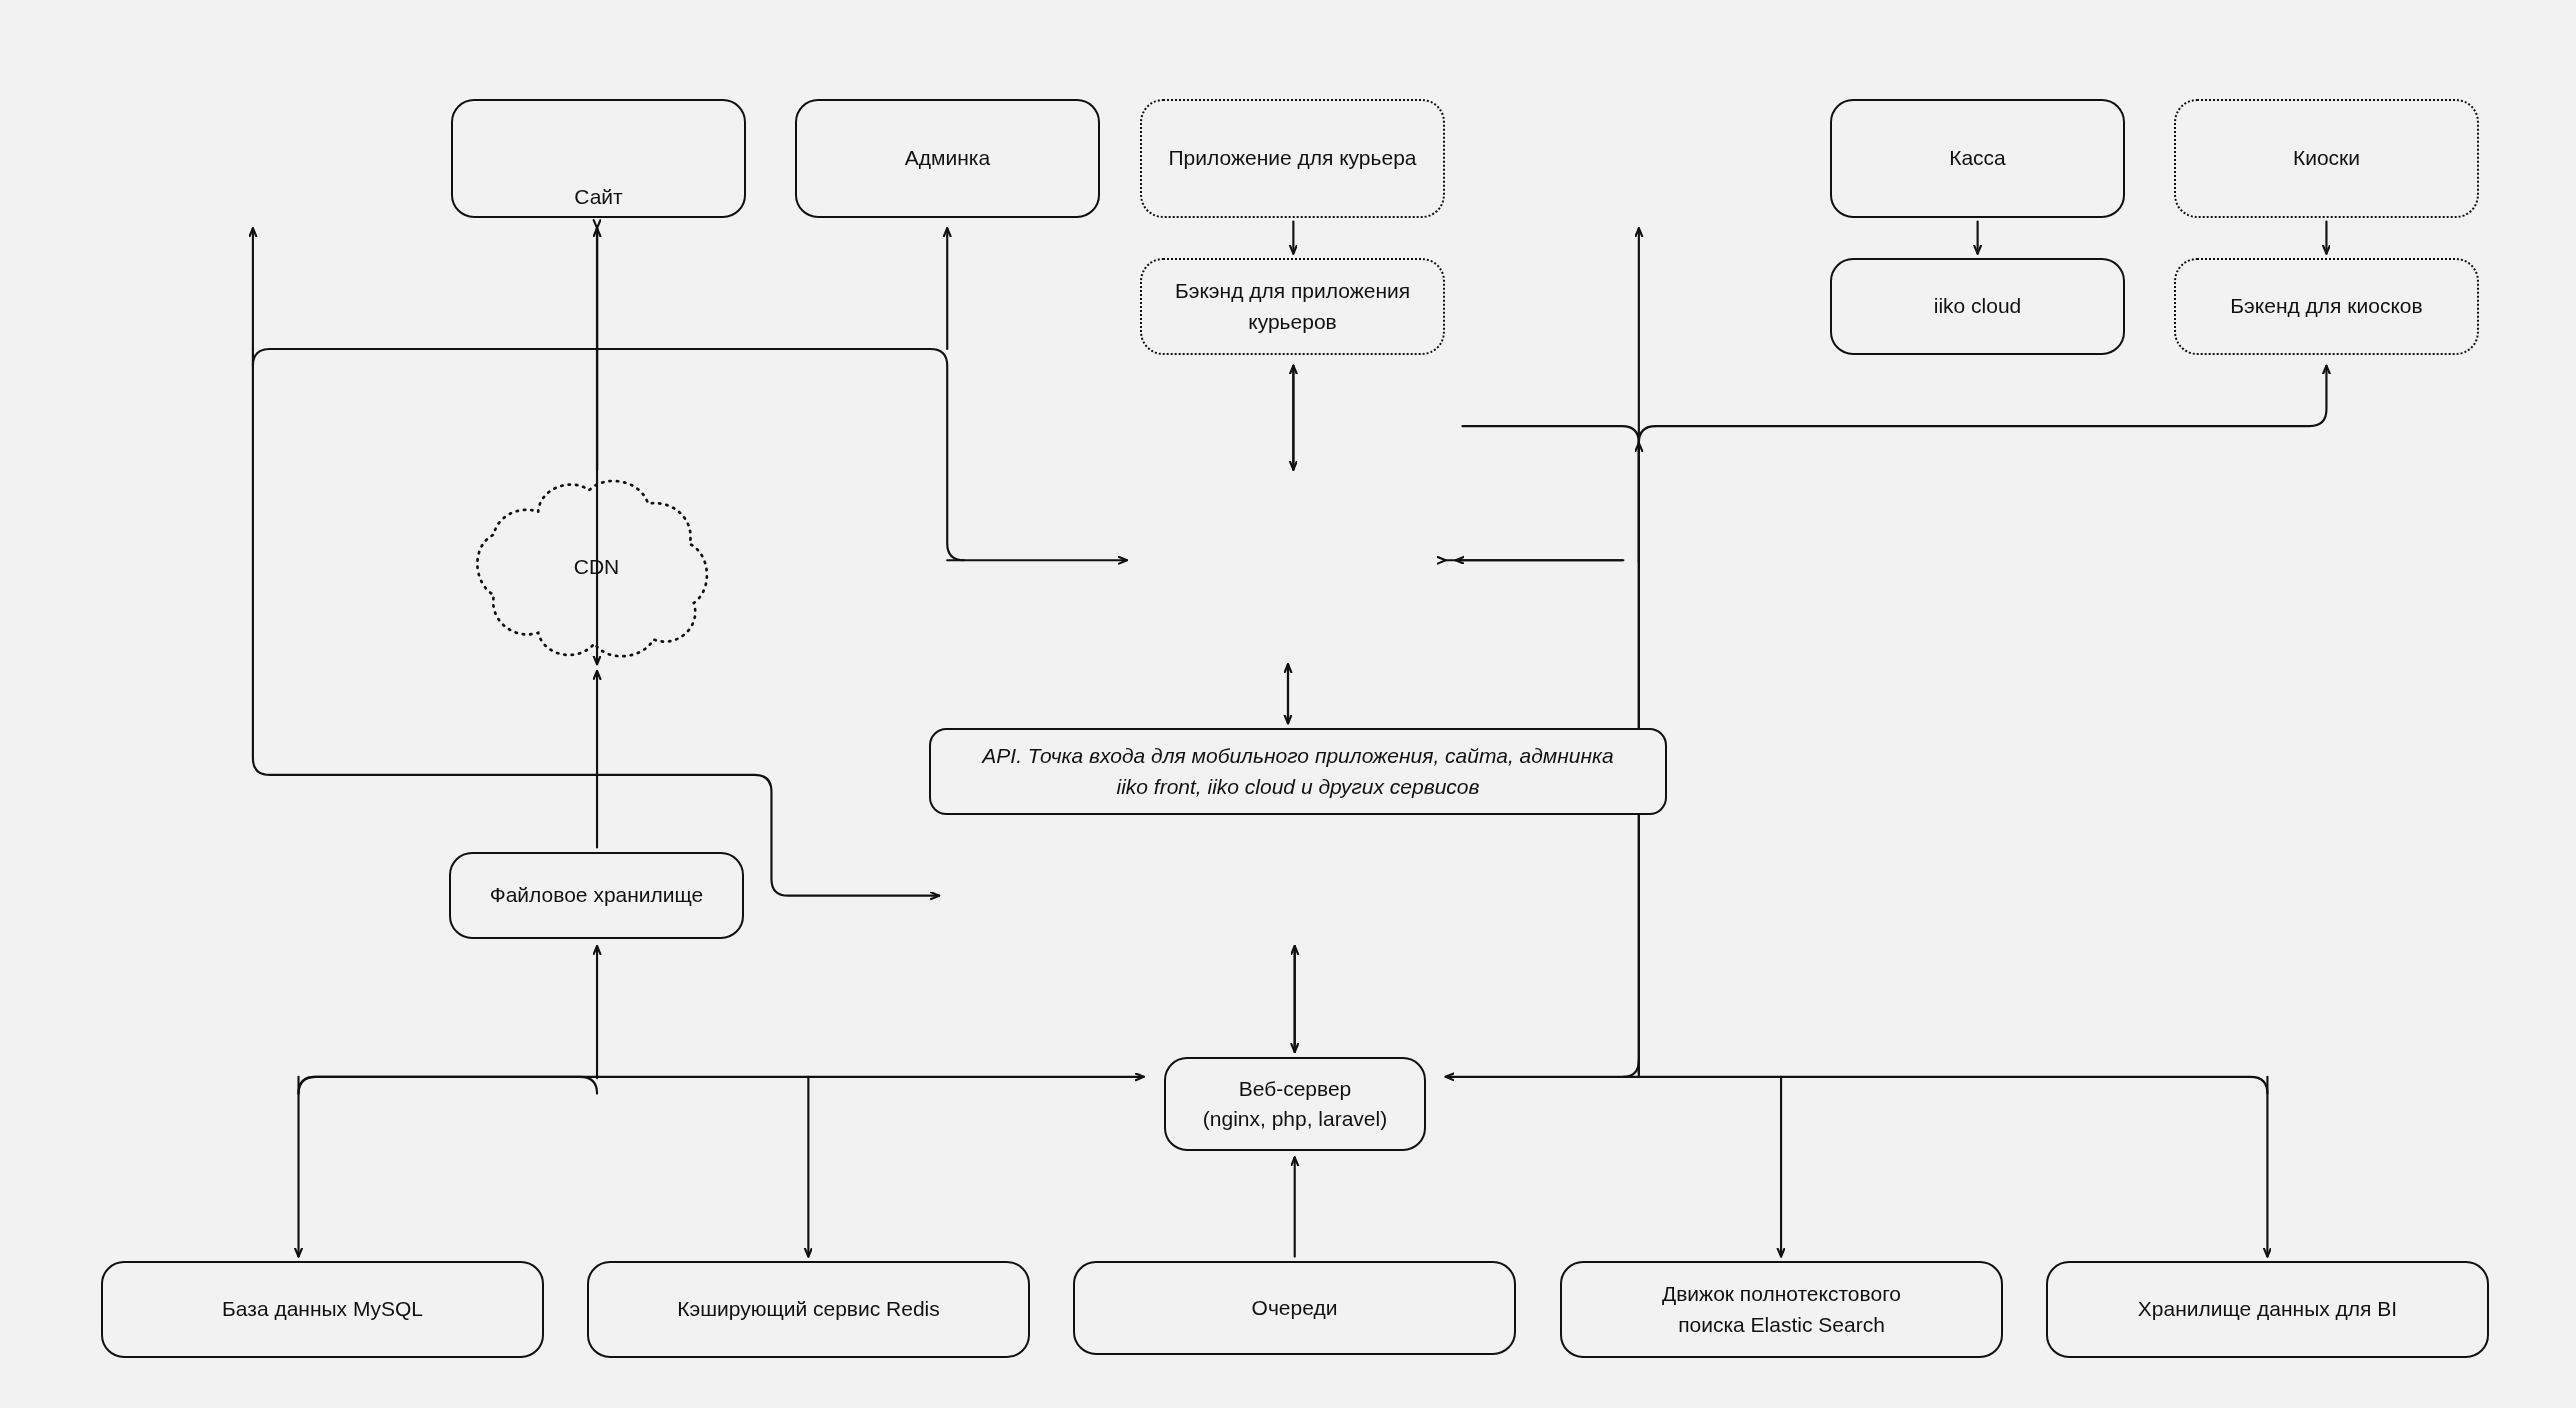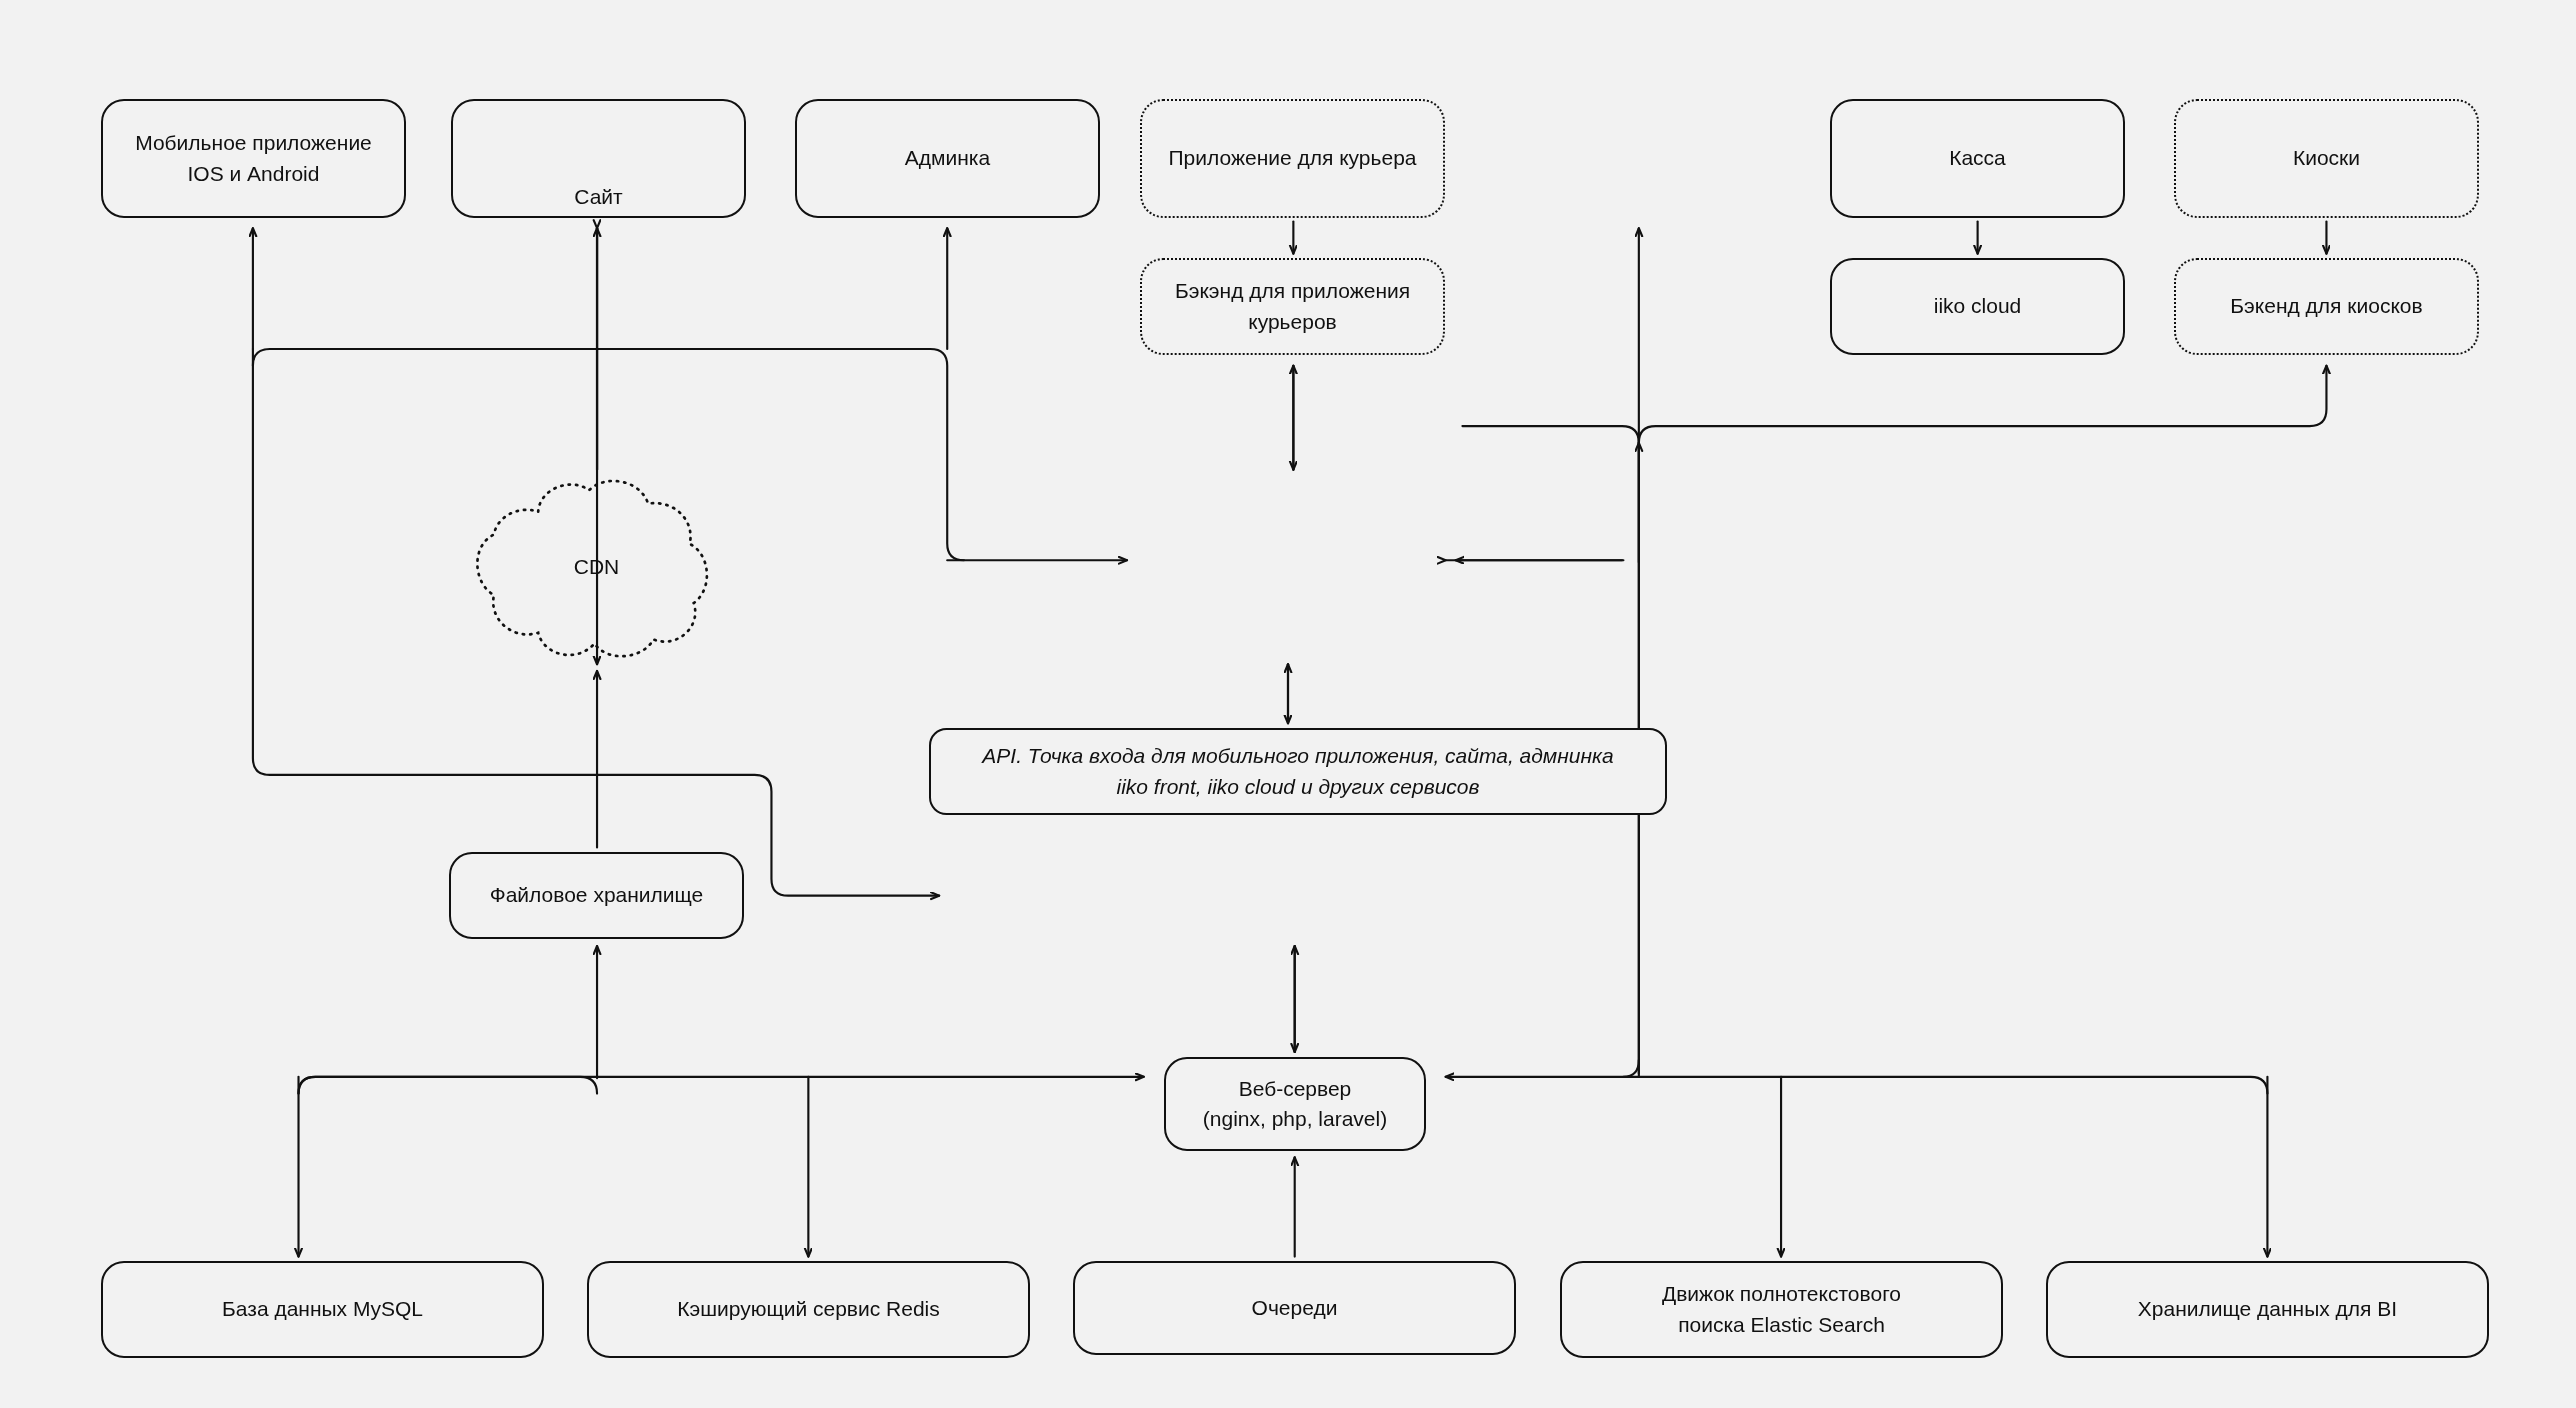--- a/index.html
+++ b/index.html
@@ -107,26 +107,20 @@
       <path d="M2655,1605 L2655,1873" marker-end="url(#ah)"></path>
 
       <path d="M2443,1605 Q2443,1580 2443,1580 L2443,660" marker-end="url(#ah)"></path>
       <path d="M2420,1605 Q2443,1605 2443,1580"></path>
 
       <path d="M1930,1873 L1930,1725" marker-end="url(#ah)"></path>
 
     </g>
   </svg>
 
-  <div class="node" style="left:101px;top:99px;width:305px;height:119px;">
-    <span>
-      <span>Мобильное приложение</span><br>
-      <span>IOS и Android</span>
-    </span>
-  </div>
 
   <div class="node" style="left:451px;top:99px;width:295px;height:119px;align-items:flex-end;">
     <span>Сайт</span>
   </div>
 
   <div class="node" style="left:795px;top:99px;width:305px;height:119px;">
     <span>Админка</span>
   </div>
 
   <div class="node dotted" style="left:1140px;top:99px;width:305px;height:119px;">

